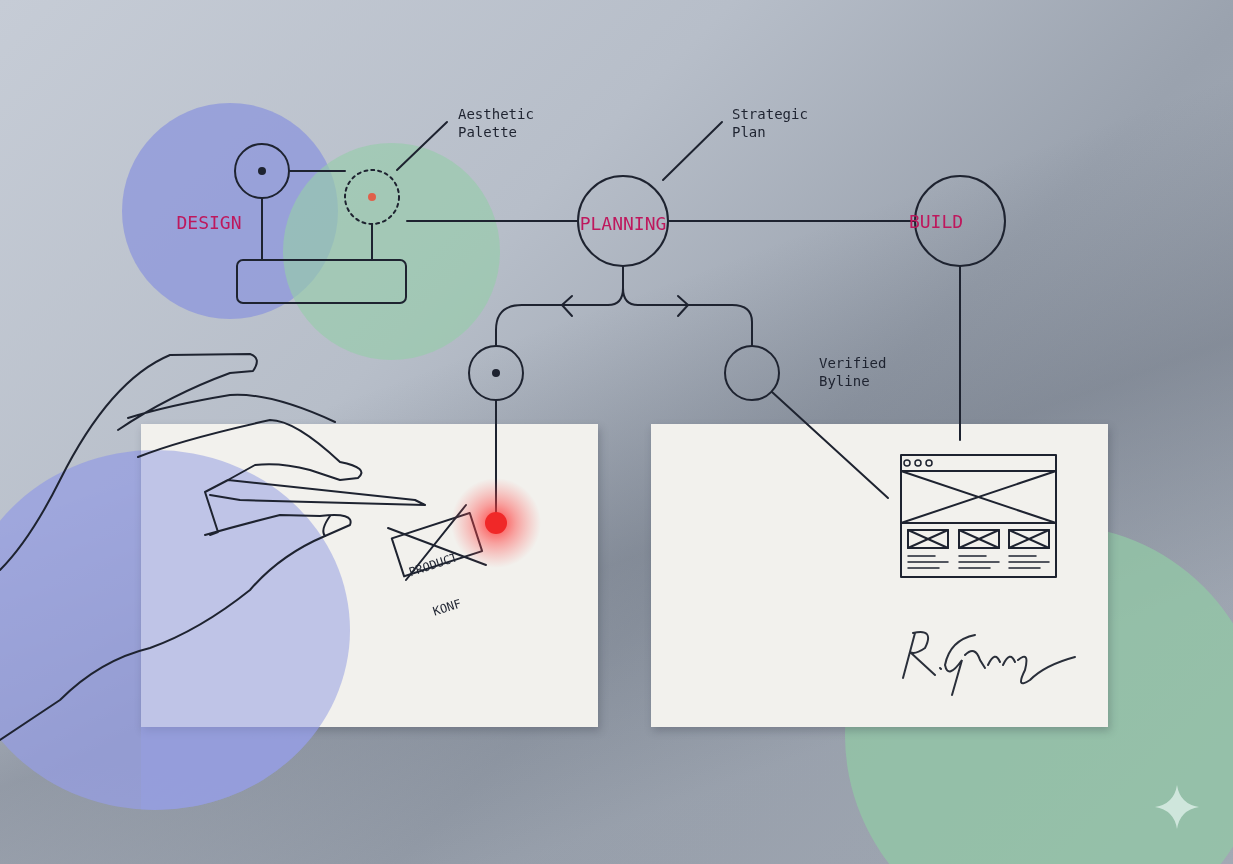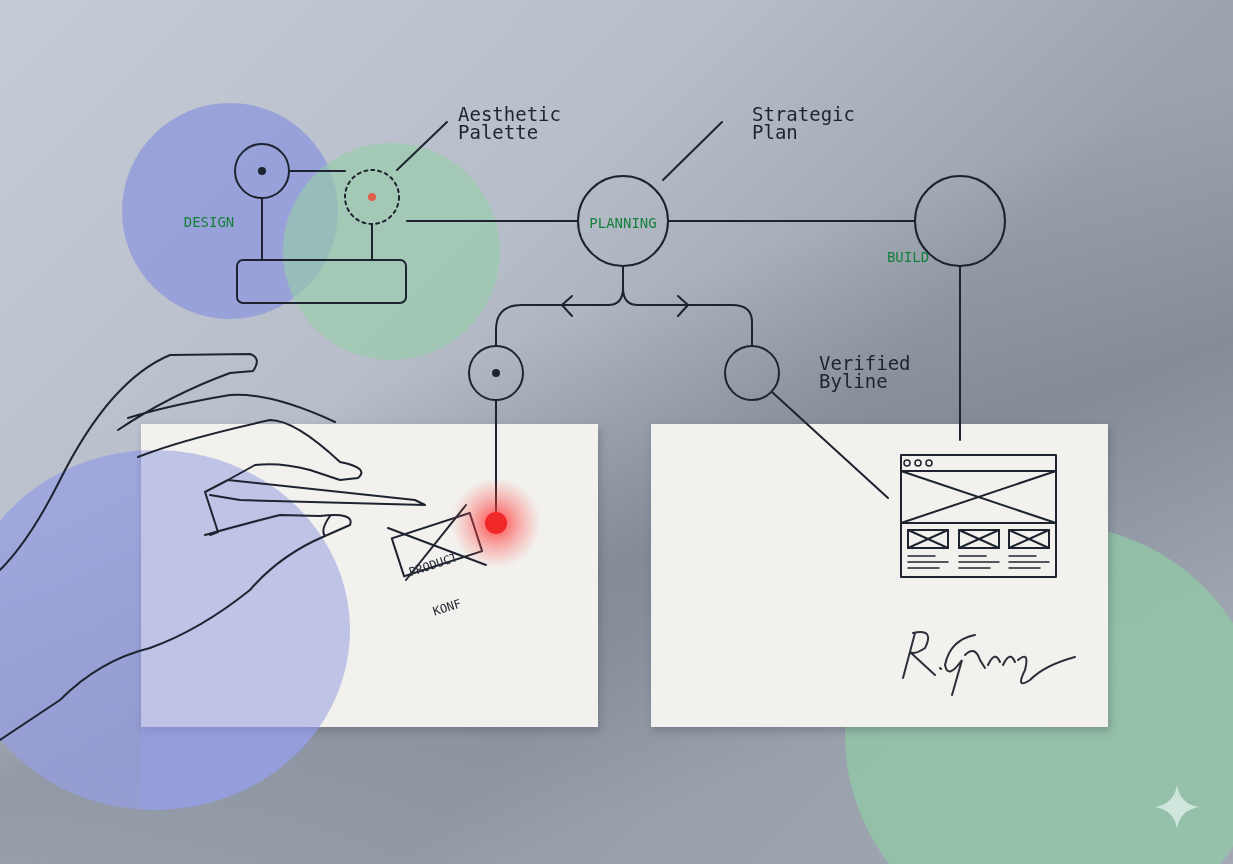--- a/index.html
+++ b/index.html
@@ -3,22 +3,22 @@
 <meta charset="utf-8">
 <style>
   html, body { margin:0; padding:0; }
   body { width:1233px; height:864px; overflow:hidden; position:relative;
          background: linear-gradient(135deg, #c6ccd6 0%, #b7bec9 35%, #9aa2ae 60%, #a9b0bb 100%);
          font-family: "DejaVu Sans Mono", monospace; }
   .shade { position:absolute; inset:0; pointer-events:none;
            background: linear-gradient(160deg, rgba(255,255,255,0) 40%, rgba(70,78,92,0.30) 60%, rgba(120,128,140,0.15) 80%); }
   .blob { position:absolute; border-radius:50%; }
   .card { position:absolute; background:#f2f1ed; box-shadow: 2px 4px 8px rgba(40,45,60,0.25); }
-  .label { position:absolute; color:#1e2330; font-size:19px; line-height:18px; white-space:pre; }
-  .node-label { position:absolute; color:#15803d; font-size:14px; text-align:center; transform:translate(-50%,-50%); }
+  .label { position:absolute; color:#1e2330; font-size:14px; line-height:18px; white-space:pre; }
+  .node-label { position:absolute; color:#be185d; font-size:18px; text-align:center; transform:translate(-50%,-50%); }
   svg.overlay { position:absolute; left:0; top:0; }
   .sparkle { position:absolute; left:1152px; left:1152px; top:784px; width:48px; height:48px; }
 </style>
 </head>
 <body>
 
 <div class="shade"></div>
 
 <div class="blob" style="left:122px;top:103px;width:216px;height:216px;background:rgba(140,150,220,0.75);"></div>
 <div class="blob" style="left:283px;top:143px;width:217px;height:217px;background:rgba(150,205,170,0.65);"></div>
@@ -121,24 +121,24 @@
            M988 665 Q995 650 1000 662 M1003 665 Q1010 650 1015 662 M1018 660 Q1030 650 1025 670 Q1015 690 1030 680 Q1045 665 1075 657"></path>
 </svg>
 
 <div class="label" style="left:398px;top:527px;font-size:12px;line-height:15px;text-align:center;width:80px;transform:rotate(-18deg);transform-origin:center;">
   <div>PRODUCT</div>
   <div>KONF</div>
 </div>
 
 <div class="node-label" style="left:209px;top:222px;">DESIGN</div>
 <div class="node-label" style="left:623px;top:223px;">PLANNING</div>
-<div class="node-label" style="left:908px;top:221px;margin-top:36px;">BUILD</div>
+<div class="node-label" style="left:936px;top:221px;">BUILD</div>
 
 <div class="label" style="left:458px;top:105px;">Aesthetic
 Palette</div>
-<div class="label" style="left:732px;top:105px;margin-left:20px;">Strategic
+<div class="label" style="left:732px;top:105px;">Strategic
 Plan</div>
 <div class="label" style="left:794px;top:354px;margin-left:25px;">Verified
 Byline</div>
 
 <svg class="sparkle" viewBox="0 0 48 48" style="left:1153px;top:783px;">
   <path d="M24 2 Q27 21 46 24 Q27 27 24 46 Q21 27 2 24 Q21 21 24 2 Z" fill="#cfe6dc"></path>
 </svg>
 
 </body></html>

